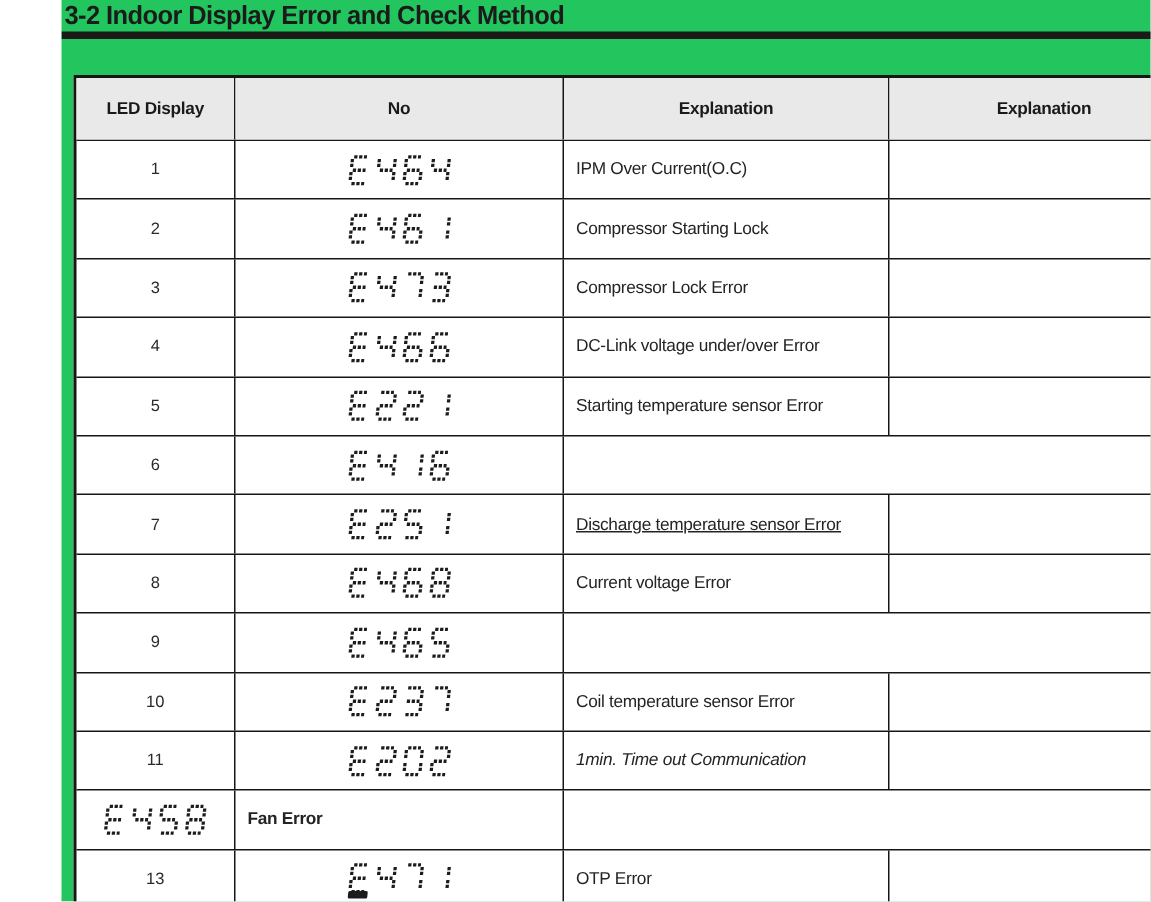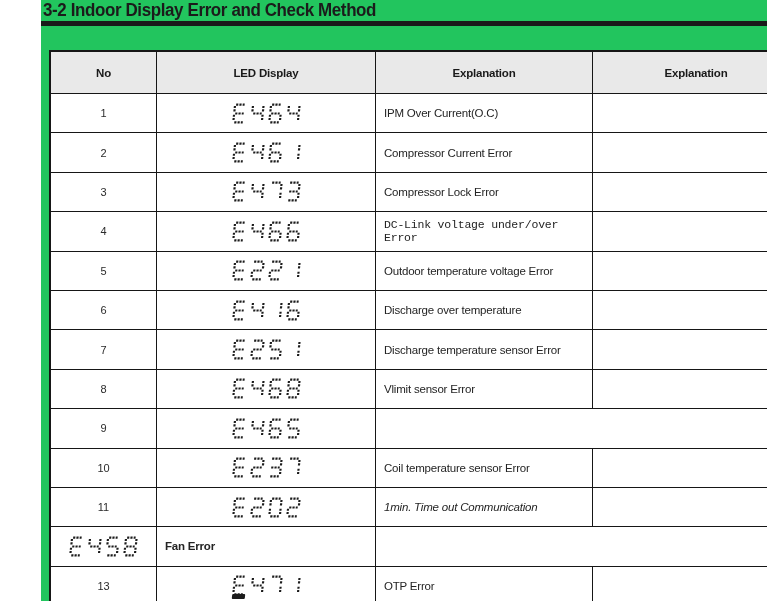--- a/index.html
+++ b/index.html
@@ -45,22 +45,22 @@
 </style>
 </head>
 <body>
 
 <div class="page">
   <div class="title">3-2 Indoor Display Error and Check Method</div>
   <div class="title-rule" style="background: rgb(26, 26, 26);"></div>
 
   <div class="etable" id="etable" style="border-color: rgb(22, 22, 22);">
     <div class="trow thead-row" id="thead">
+        <div class="cell hcell" style="background: rgb(233, 233, 233); border-color: rgb(22, 22, 22);">LED Display</div>
         <div class="cell hcell" style="background: rgb(233, 233, 233); border-color: rgb(22, 22, 22);">No</div>
-        <div class="cell hcell" style="background: rgb(233, 233, 233); border-color: rgb(22, 22, 22);">LED Display</div>
         <div class="cell hcell" style="background: rgb(233, 233, 233); border-color: rgb(22, 22, 22);">Explanation</div>
         <div class="cell hcell" style="background: rgb(233, 233, 233); border-color: rgb(22, 22, 22);">Explanation</div>
       </div>
     <div id="tbody">
         <div class="trow body-row" style="border-color: rgb(22, 22, 22);">
           <div class="cell no-cell" style="border-color: rgb(22, 22, 22);">1</div>
           <div class="cell led-cell" style="border-color: rgb(22, 22, 22);">
             <span style="display: inline-flex; gap: 3px;">
               <svg width="15" height="21" viewBox="0 0 14.5 20" class="led-char">
                 <line x1="3.1" y1="1.4" x2="11.3" y2="1.4" stroke="#1c1c1c" stroke-width="2.1" stroke-dasharray="2.1 1.05"></line>
@@ -118,21 +118,21 @@
                 <line x1="2.1" y1="11.1" x2="2.1" y2="17.3" stroke="#1c1c1c" stroke-width="2.1" stroke-dasharray="2.1 1.05"></line>
                 <line x1="12.3" y1="11.1" x2="12.3" y2="17.3" stroke="#1c1c1c" stroke-width="2.1" stroke-dasharray="2.1 1.05"></line>
                 <line x1="3.1" y1="18.6" x2="11.3" y2="18.6" stroke="#1c1c1c" stroke-width="2.1" stroke-dasharray="2.1 1.05"></line>
               </svg>
               <svg width="15" height="21" viewBox="0 0 14.5 20" class="led-char">
                 <line x1="12.3" y1="2.7" x2="12.3" y2="8.9" stroke="#1c1c1c" stroke-width="2.1" stroke-dasharray="2.1 1.05"></line>
                 <line x1="12.3" y1="11.1" x2="12.3" y2="17.3" stroke="#1c1c1c" stroke-width="2.1" stroke-dasharray="2.1 1.05"></line>
               </svg>
             </span>
           </div>
-          <div class="cell exp-cell" style="border-color: rgb(22, 22, 22);">Compressor Current Error</div>
+          <div class="cell exp-cell" style="border-color: rgb(22, 22, 22);">Compressor Starting Lock</div>
           <div class="cell chk-cell" style="border-color: rgb(22, 22, 22);"></div>
         </div>
         <div class="trow body-row" style="border-color: rgb(22, 22, 22);">
           <div class="cell no-cell" style="border-color: rgb(22, 22, 22);">3</div>
           <div class="cell led-cell" style="border-color: rgb(22, 22, 22);">
             <span style="display: inline-flex; gap: 3px;">
               <svg width="15" height="21" viewBox="0 0 14.5 20" class="led-char">
                 <line x1="3.1" y1="1.4" x2="11.3" y2="1.4" stroke="#1c1c1c" stroke-width="2.1" stroke-dasharray="2.1 1.05"></line>
                 <line x1="2.1" y1="2.7" x2="2.1" y2="8.9" stroke="#1c1c1c" stroke-width="2.1" stroke-dasharray="2.1 1.05"></line>
                 <line x1="3.1" y1="10" x2="11.3" y2="10" stroke="#1c1c1c" stroke-width="2.1" stroke-dasharray="2.1 1.05"></line>
@@ -190,21 +190,21 @@
               <svg width="15" height="21" viewBox="0 0 14.5 20" class="led-char">
                 <line x1="3.1" y1="1.4" x2="11.3" y2="1.4" stroke="#1c1c1c" stroke-width="2.1" stroke-dasharray="2.1 1.05"></line>
                 <line x1="2.1" y1="2.7" x2="2.1" y2="8.9" stroke="#1c1c1c" stroke-width="2.1" stroke-dasharray="2.1 1.05"></line>
                 <line x1="3.1" y1="10" x2="11.3" y2="10" stroke="#1c1c1c" stroke-width="2.1" stroke-dasharray="2.1 1.05"></line>
                 <line x1="2.1" y1="11.1" x2="2.1" y2="17.3" stroke="#1c1c1c" stroke-width="2.1" stroke-dasharray="2.1 1.05"></line>
                 <line x1="12.3" y1="11.1" x2="12.3" y2="17.3" stroke="#1c1c1c" stroke-width="2.1" stroke-dasharray="2.1 1.05"></line>
                 <line x1="3.1" y1="18.6" x2="11.3" y2="18.6" stroke="#1c1c1c" stroke-width="2.1" stroke-dasharray="2.1 1.05"></line>
               </svg>
             </span>
           </div>
-          <div class="cell exp-cell" style="border-color: rgb(22, 22, 22); font-family: Liberation Mono, monospace;">DC-Link voltage under/over Error</div>
+          <div class="cell exp-cell" style="border-color: rgb(22, 22, 22);">DC-Link voltage under/over Error</div>
           <div class="cell chk-cell" style="border-color: rgb(22, 22, 22);"></div>
         </div>
         <div class="trow body-row" style="border-color: rgb(22, 22, 22);">
           <div class="cell no-cell" style="border-color: rgb(22, 22, 22);">5</div>
           <div class="cell led-cell" style="border-color: rgb(22, 22, 22);">
             <span style="display: inline-flex; gap: 3px;">
               <svg width="15" height="21" viewBox="0 0 14.5 20" class="led-char">
                 <line x1="3.1" y1="1.4" x2="11.3" y2="1.4" stroke="#1c1c1c" stroke-width="2.1" stroke-dasharray="2.1 1.05"></line>
                 <line x1="2.1" y1="2.7" x2="2.1" y2="8.9" stroke="#1c1c1c" stroke-width="2.1" stroke-dasharray="2.1 1.05"></line>
                 <line x1="3.1" y1="10" x2="11.3" y2="10" stroke="#1c1c1c" stroke-width="2.1" stroke-dasharray="2.1 1.05"></line>
@@ -224,21 +224,21 @@
                 <line x1="3.1" y1="10" x2="11.3" y2="10" stroke="#1c1c1c" stroke-width="2.1" stroke-dasharray="2.1 1.05"></line>
                 <line x1="2.1" y1="11.1" x2="2.1" y2="17.3" stroke="#1c1c1c" stroke-width="2.1" stroke-dasharray="2.1 1.05"></line>
                 <line x1="3.1" y1="18.6" x2="11.3" y2="18.6" stroke="#1c1c1c" stroke-width="2.1" stroke-dasharray="2.1 1.05"></line>
               </svg>
               <svg width="15" height="21" viewBox="0 0 14.5 20" class="led-char">
                 <line x1="12.3" y1="2.7" x2="12.3" y2="8.9" stroke="#1c1c1c" stroke-width="2.1" stroke-dasharray="2.1 1.05"></line>
                 <line x1="12.3" y1="11.1" x2="12.3" y2="17.3" stroke="#1c1c1c" stroke-width="2.1" stroke-dasharray="2.1 1.05"></line>
               </svg>
             </span>
           </div>
-          <div class="cell exp-cell" style="border-color: rgb(22, 22, 22);">Outdoor temperature voltage Error</div>
+          <div class="cell exp-cell" style="border-color: rgb(22, 22, 22);">Starting temperature sensor Error</div>
           <div class="cell chk-cell" style="border-color: rgb(22, 22, 22);"></div>
         </div>
         <div class="trow body-row" style="border-color: rgb(22, 22, 22);">
           <div class="cell no-cell" style="border-color: rgb(22, 22, 22);">6</div>
           <div class="cell led-cell" style="border-color: rgb(22, 22, 22);">
             <span style="display: inline-flex; gap: 3px;">
               <svg width="15" height="21" viewBox="0 0 14.5 20" class="led-char">
                 <line x1="3.1" y1="1.4" x2="11.3" y2="1.4" stroke="#1c1c1c" stroke-width="2.1" stroke-dasharray="2.1 1.05"></line>
                 <line x1="2.1" y1="2.7" x2="2.1" y2="8.9" stroke="#1c1c1c" stroke-width="2.1" stroke-dasharray="2.1 1.05"></line>
                 <line x1="3.1" y1="10" x2="11.3" y2="10" stroke="#1c1c1c" stroke-width="2.1" stroke-dasharray="2.1 1.05"></line>
@@ -258,21 +258,20 @@
               <svg width="15" height="21" viewBox="0 0 14.5 20" class="led-char">
                 <line x1="3.1" y1="1.4" x2="11.3" y2="1.4" stroke="#1c1c1c" stroke-width="2.1" stroke-dasharray="2.1 1.05"></line>
                 <line x1="2.1" y1="2.7" x2="2.1" y2="8.9" stroke="#1c1c1c" stroke-width="2.1" stroke-dasharray="2.1 1.05"></line>
                 <line x1="3.1" y1="10" x2="11.3" y2="10" stroke="#1c1c1c" stroke-width="2.1" stroke-dasharray="2.1 1.05"></line>
                 <line x1="2.1" y1="11.1" x2="2.1" y2="17.3" stroke="#1c1c1c" stroke-width="2.1" stroke-dasharray="2.1 1.05"></line>
                 <line x1="12.3" y1="11.1" x2="12.3" y2="17.3" stroke="#1c1c1c" stroke-width="2.1" stroke-dasharray="2.1 1.05"></line>
                 <line x1="3.1" y1="18.6" x2="11.3" y2="18.6" stroke="#1c1c1c" stroke-width="2.1" stroke-dasharray="2.1 1.05"></line>
               </svg>
             </span>
           </div>
-          <div class="cell exp-cell" style="border-color: rgb(22, 22, 22);">Discharge over temperature</div>
           <div class="cell chk-cell" style="border-color: rgb(22, 22, 22);"></div>
         </div>
         <div class="trow body-row" style="border-color: rgb(22, 22, 22);">
           <div class="cell no-cell" style="border-color: rgb(22, 22, 22);">7</div>
           <div class="cell led-cell" style="border-color: rgb(22, 22, 22);">
             <span style="display: inline-flex; gap: 3px;">
               <svg width="15" height="21" viewBox="0 0 14.5 20" class="led-char">
                 <line x1="3.1" y1="1.4" x2="11.3" y2="1.4" stroke="#1c1c1c" stroke-width="2.1" stroke-dasharray="2.1 1.05"></line>
                 <line x1="2.1" y1="2.7" x2="2.1" y2="8.9" stroke="#1c1c1c" stroke-width="2.1" stroke-dasharray="2.1 1.05"></line>
                 <line x1="3.1" y1="10" x2="11.3" y2="10" stroke="#1c1c1c" stroke-width="2.1" stroke-dasharray="2.1 1.05"></line>
@@ -292,21 +291,21 @@
                 <line x1="3.1" y1="10" x2="11.3" y2="10" stroke="#1c1c1c" stroke-width="2.1" stroke-dasharray="2.1 1.05"></line>
                 <line x1="12.3" y1="11.1" x2="12.3" y2="17.3" stroke="#1c1c1c" stroke-width="2.1" stroke-dasharray="2.1 1.05"></line>
                 <line x1="3.1" y1="18.6" x2="11.3" y2="18.6" stroke="#1c1c1c" stroke-width="2.1" stroke-dasharray="2.1 1.05"></line>
               </svg>
               <svg width="15" height="21" viewBox="0 0 14.5 20" class="led-char">
                 <line x1="12.3" y1="2.7" x2="12.3" y2="8.9" stroke="#1c1c1c" stroke-width="2.1" stroke-dasharray="2.1 1.05"></line>
                 <line x1="12.3" y1="11.1" x2="12.3" y2="17.3" stroke="#1c1c1c" stroke-width="2.1" stroke-dasharray="2.1 1.05"></line>
               </svg>
             </span>
           </div>
-          <div class="cell exp-cell" style="border-color: rgb(22, 22, 22);">Discharge temperature sensor Error</div>
+          <div class="cell exp-cell" style="border-color: rgb(22, 22, 22); text-decoration: underline;">Discharge temperature sensor Error</div>
           <div class="cell chk-cell" style="border-color: rgb(22, 22, 22);"></div>
         </div>
         <div class="trow body-row" style="border-color: rgb(22, 22, 22);">
           <div class="cell no-cell" style="border-color: rgb(22, 22, 22);">8</div>
           <div class="cell led-cell" style="border-color: rgb(22, 22, 22);">
             <span style="display: inline-flex; gap: 3px;">
               <svg width="15" height="21" viewBox="0 0 14.5 20" class="led-char">
                 <line x1="3.1" y1="1.4" x2="11.3" y2="1.4" stroke="#1c1c1c" stroke-width="2.1" stroke-dasharray="2.1 1.05"></line>
                 <line x1="2.1" y1="2.7" x2="2.1" y2="8.9" stroke="#1c1c1c" stroke-width="2.1" stroke-dasharray="2.1 1.05"></line>
                 <line x1="3.1" y1="10" x2="11.3" y2="10" stroke="#1c1c1c" stroke-width="2.1" stroke-dasharray="2.1 1.05"></line>
@@ -331,21 +330,21 @@
                 <line x1="3.1" y1="1.4" x2="11.3" y2="1.4" stroke="#1c1c1c" stroke-width="2.1" stroke-dasharray="2.1 1.05"></line>
                 <line x1="12.3" y1="2.7" x2="12.3" y2="8.9" stroke="#1c1c1c" stroke-width="2.1" stroke-dasharray="2.1 1.05"></line>
                 <line x1="12.3" y1="11.1" x2="12.3" y2="17.3" stroke="#1c1c1c" stroke-width="2.1" stroke-dasharray="2.1 1.05"></line>
                 <line x1="3.1" y1="18.6" x2="11.3" y2="18.6" stroke="#1c1c1c" stroke-width="2.1" stroke-dasharray="2.1 1.05"></line>
                 <line x1="2.1" y1="11.1" x2="2.1" y2="17.3" stroke="#1c1c1c" stroke-width="2.1" stroke-dasharray="2.1 1.05"></line>
                 <line x1="2.1" y1="2.7" x2="2.1" y2="8.9" stroke="#1c1c1c" stroke-width="2.1" stroke-dasharray="2.1 1.05"></line>
                 <line x1="3.1" y1="10" x2="11.3" y2="10" stroke="#1c1c1c" stroke-width="2.1" stroke-dasharray="2.1 1.05"></line>
               </svg>
             </span>
           </div>
-          <div class="cell exp-cell" style="border-color: rgb(22, 22, 22);">Vlimit sensor Error</div>
+          <div class="cell exp-cell" style="border-color: rgb(22, 22, 22);">Current voltage Error</div>
           <div class="cell chk-cell" style="border-color: rgb(22, 22, 22);"></div>
         </div>
         <div class="trow body-row" style="border-color: rgb(22, 22, 22);">
           <div class="cell no-cell" style="border-color: rgb(22, 22, 22);">9</div>
           <div class="cell led-cell" style="border-color: rgb(22, 22, 22);">
             <span style="display: inline-flex; gap: 3px;">
               <svg width="15" height="21" viewBox="0 0 14.5 20" class="led-char">
                 <line x1="3.1" y1="1.4" x2="11.3" y2="1.4" stroke="#1c1c1c" stroke-width="2.1" stroke-dasharray="2.1 1.05"></line>
                 <line x1="2.1" y1="2.7" x2="2.1" y2="8.9" stroke="#1c1c1c" stroke-width="2.1" stroke-dasharray="2.1 1.05"></line>
                 <line x1="3.1" y1="10" x2="11.3" y2="10" stroke="#1c1c1c" stroke-width="2.1" stroke-dasharray="2.1 1.05"></line>

